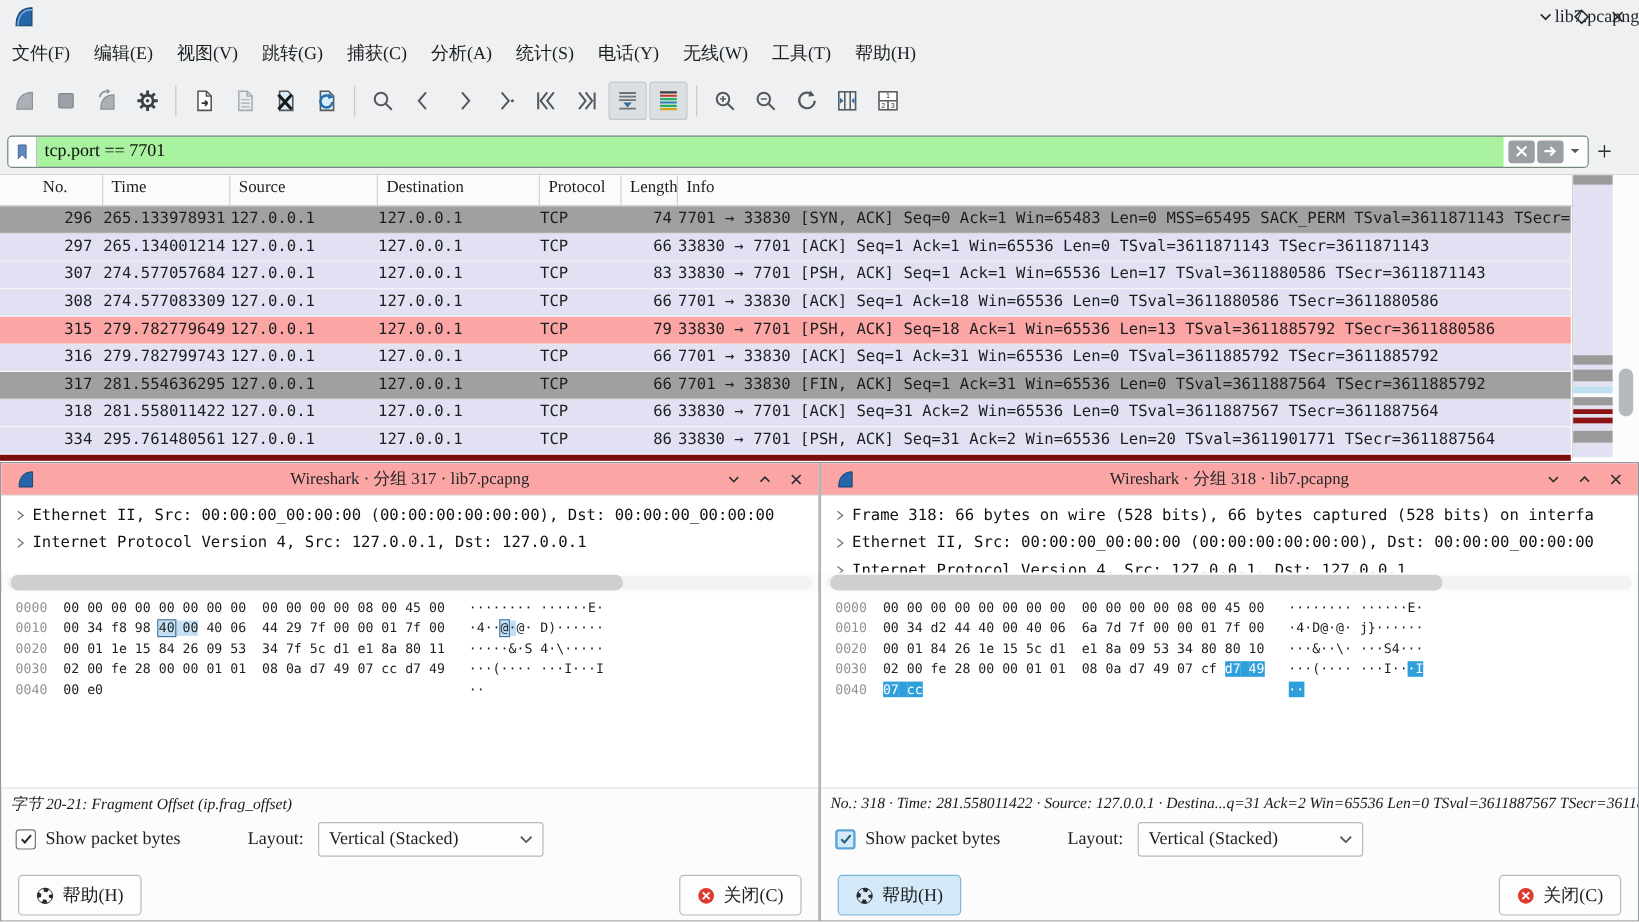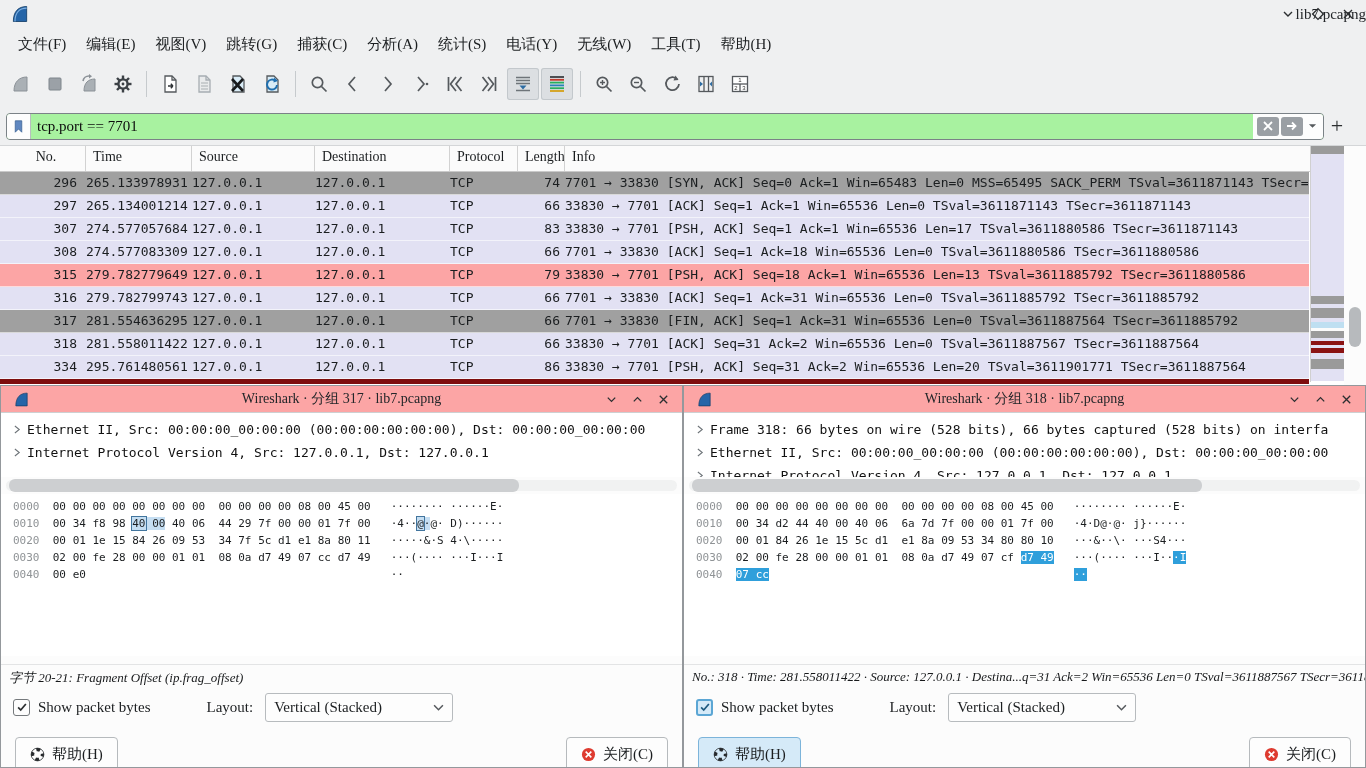--- a/index.html
+++ b/index.html
@@ -8,21 +8,21 @@
   .screen { position:relative; width:1366px; height:768px; }
 
   
   .main-window { position:absolute; inset:0 0 auto 0; height:385px; background:#eff0f1; overflow:hidden; }
   .titlebar { height:28px; display:flex; align-items:center; padding:0 10px; background:#eff0f1; position:relative; }
   .ws-logo { display:inline-flex; width:20px; height:20px; }
   .titlebar .title { position:absolute; left:0; right:0; text-align:right; font-size:15px; color:#232629; }
   .win-controls { margin-left:auto; display:flex; gap:14px; z-index:2; }
   .win-controls span { display:inline-flex; width:16px; height:16px; align-items:center; justify-content:center; cursor:pointer; }
 
-  .menubar { height:32px; display:flex; align-items:center; padding:0 8px; font-size:15px; }
+  .menubar { height:32px; display:flex; align-items:center; padding:0 0; font-size:15px; }
   .menubar span { padding:4px 10px; cursor:pointer; white-space:nowrap; }
 
   .toolbar { height:47px; display:flex; align-items:center; padding:0 4px; }
   .tbtn { width:32px; height:32px; display:flex; align-items:center; justify-content:center; margin:0 1px; border-radius:3px; cursor:pointer; }
   .tbtn.pressed { background:#dcdfe2; box-shadow:inset 0 0 0 1px #c3c8cc; }
   .tsep { width:1px; height:26px; background:#c6cacd; margin:0 6px; }
 
   .filterbar { height:39px; display:flex; align-items:center; padding:0 6px; border-bottom:1px solid #d4d6d8; }
   .filter-field { flex:0 0 1318px; height:27px; display:flex; align-items:stretch; border:1px solid #7b8287; border-radius:4px; overflow:hidden; background:#a8f2a0; }
   .bookmark { width:24px; background:#fdfdfd; border-right:1px solid #b9bdc0; display:flex; align-items:center; justify-content:center; }
@@ -72,21 +72,21 @@
   .d-hscroll .track { position:absolute; inset:1px 0; border-radius:6px; background:#f1f2f2; }
   .d-hscroll .handle { position:absolute; top:0; bottom:0; left:3px; width:76%; border-radius:6px; background:#cdcfd1; }
 
   .d-hex { height:162px; background:#ffffff; padding:4px 0 0 12px; font-family:"DejaVu Sans Mono",monospace; font-size:11px; line-height:17px; }
   .hex-line { white-space:pre; }
   .hex-off { color:#8f9396; }
   .hl-pale { background:#c5def2; }
   .hl-box  { outline:1px solid #42759e; }
   .hl-sel  { background:#2f9fdb; color:#fff; }
 
-  .d-status { height:24px; border-top:1px solid #e3e4e5; padding:4px 8px 0 8px; font-size:13px; font-style:italic; color:#17191b; white-space:nowrap; overflow:hidden;margin-top:8px; }
+  .d-status { height:24px; border-top:1px solid #e3e4e5; padding:4px 8px 0 8px; font-size:13px; font-style:italic; color:#17191b; white-space:nowrap; overflow:hidden; }
   .d-controls-row { height:38px; display:flex; align-items:center; padding:0 12px; gap:8px; font-size:15px; }
   .checkbox { width:17px; height:17px; border:1px solid #75797c; border-radius:3px; background:#fdfdfd; display:inline-flex; align-items:center; justify-content:center; cursor:pointer; }
   .dialog.focused .checkbox { background:#d5eaf8; border:2px solid #5ba6d4; }
   .cb-label { margin-right:26px; cursor:default; }
   .layout-label { margin-left:22px; }
   .combo { width:188px; height:29px; border:1px solid #b7bbbe; border-radius:3px; background:#fdfdfd; display:flex; align-items:center; padding:0 8px; margin-left:4px; cursor:pointer; }
   .combo .combo-val { flex:1; font-size:15px; }
   .d-buttons { height:56px; display:flex; align-items:center; padding:0 14px; }
   .dlg-btn { height:34px; border:1px solid #b6babd; border-radius:4px; background:#fdfdfd; display:inline-flex; align-items:center; gap:7px; padding:0 14px; font-size:15px; cursor:pointer; }
   .dlg-btn.close-btn { margin-left:auto; }

